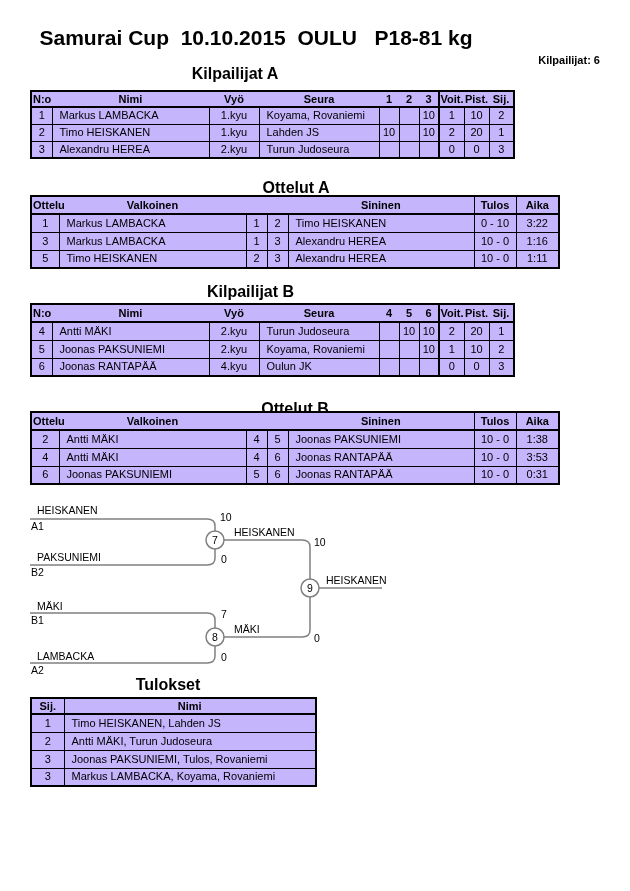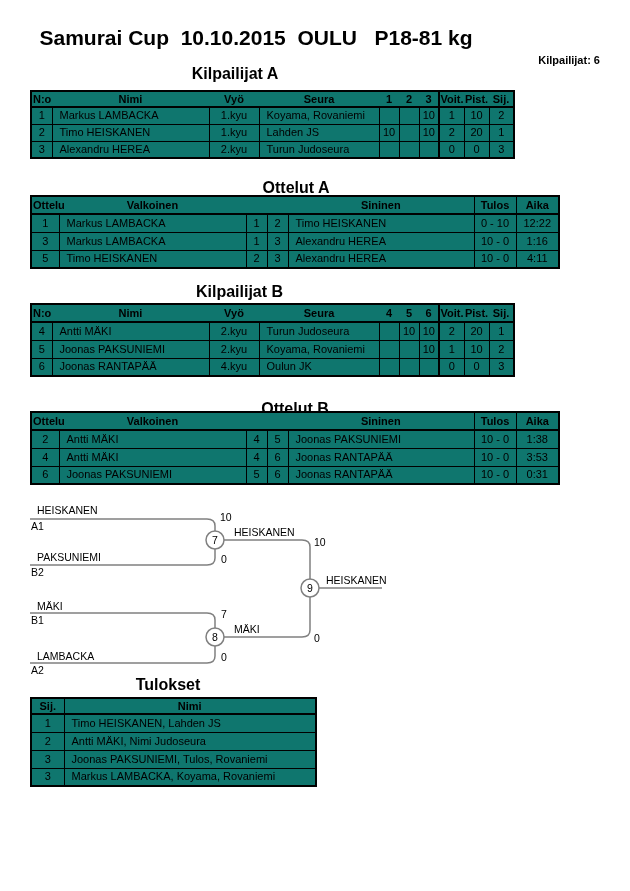--- a/index.html
+++ b/index.html
@@ -2,21 +2,21 @@
 <html><head>
 <meta charset="utf-8">
 <style>
   html,body{margin:0;padding:0;background:#fff;}
   .page{position:relative;width:630px;height:891px;background:#ffffff;
         font-family:"Liberation Sans","DejaVu Sans",sans-serif;color:#000;overflow:hidden;}
   .abs{position:absolute;}
   .main-title{left:0;top:26px;width:512px;text-align:center;font-size:21px;font-weight:bold;white-space:pre;}
   .competitors{right:30px;top:54px;font-size:11px;font-weight:bold;}
   .sec-title{font-size:16px;font-weight:bold;white-space:nowrap;transform:translateX(-50%);}
-  table.t{position:absolute;border-collapse:collapse;table-layout:fixed;border:2px solid #000;background:#0f766e;}
+  table.t{position:absolute;border-collapse:collapse;table-layout:fixed;border:2px solid #000;background:#c4b5fd;}
   table.t th,table.t td{font-size:11px;padding:0;margin:0;text-align:center;vertical-align:middle;
         white-space:nowrap;overflow:hidden;font-weight:normal;line-height:1;}
   table.t td{border:1px solid #000;}
   table.t th{border:0 solid #000;border-bottom:2px solid #000;font-weight:bold;}
   .left{text-align:left !important;padding-left:7px !important;}
   .hleft{text-align:left !important;padding-left:1px !important;overflow:visible !important;}
   .bl2{border-left:2px solid #000 !important;}
   .bl1{border-left:1px solid #000 !important;}
   svg text{font-family:"Liberation Sans","DejaVu Sans",sans-serif;}
 </style>
@@ -115,44 +115,44 @@
       <th class="bl1">Tulos</th>
       <th class="bl1">Aika</th>
     </tr>
     <tr style="height:18px">
       <td>1</td>
       <td class="left">Markus LAMBACKA</td>
       <td>1</td>
       <td>2</td>
       <td class="left">Timo HEISKANEN</td>
       <td>0 - 10</td>
-      <td>12:22</td>
+      <td>3:22</td>
     </tr>
     <tr style="height:18px">
       <td>3</td>
       <td class="left">Markus LAMBACKA</td>
       <td>1</td>
       <td>3</td>
       <td class="left">Alexandru HEREA</td>
       <td>10 - 0</td>
       <td>1:16</td>
     </tr>
     <tr style="height:18px">
       <td>5</td>
       <td class="left">Timo HEISKANEN</td>
       <td>2</td>
       <td>3</td>
       <td class="left">Alexandru HEREA</td>
       <td>10 - 0</td>
-      <td>4:11</td>
-    </tr>
-  </tbody>
-    </table>
-
-  <div class="abs sec-title" style="left:231px;top:283px;padding-left:17px;">Kilpailijat B</div>
+      <td>1:11</td>
+    </tr>
+  </tbody>
+    </table>
+
+  <div class="abs sec-title" style="left:242px;top:283px;padding-left:17px;">Kilpailijat B</div>
   <table class="t" style="left:30px;top:303px;width:483px;">
     <colgroup>
         <col style="width:21px">
         <col style="width:157px">
         <col style="width:50px">
         <col style="width:120px">
         <col style="width:20px">
         <col style="width:20px">
         <col style="width:20px">
         <col style="width:25px">
@@ -311,21 +311,21 @@
         <tr style="height:16px">
       <th>Sij.</th>
       <th class="bl1">Nimi</th>
     </tr>
     <tr style="height:18px">
       <td>1</td>
       <td class="left">Timo HEISKANEN, Lahden JS</td>
     </tr>
     <tr style="height:18px">
       <td>2</td>
-      <td class="left">Antti MÄKI, Nimi Judoseura</td>
+      <td class="left">Antti MÄKI, Turun Judoseura</td>
     </tr>
     <tr style="height:18px">
       <td>3</td>
       <td class="left">Joonas PAKSUNIEMI, Tulos, Rovaniemi</td>
     </tr>
     <tr style="height:18px">
       <td>3</td>
       <td class="left">Markus LAMBACKA, Koyama, Rovaniemi</td>
     </tr>
   </tbody>

